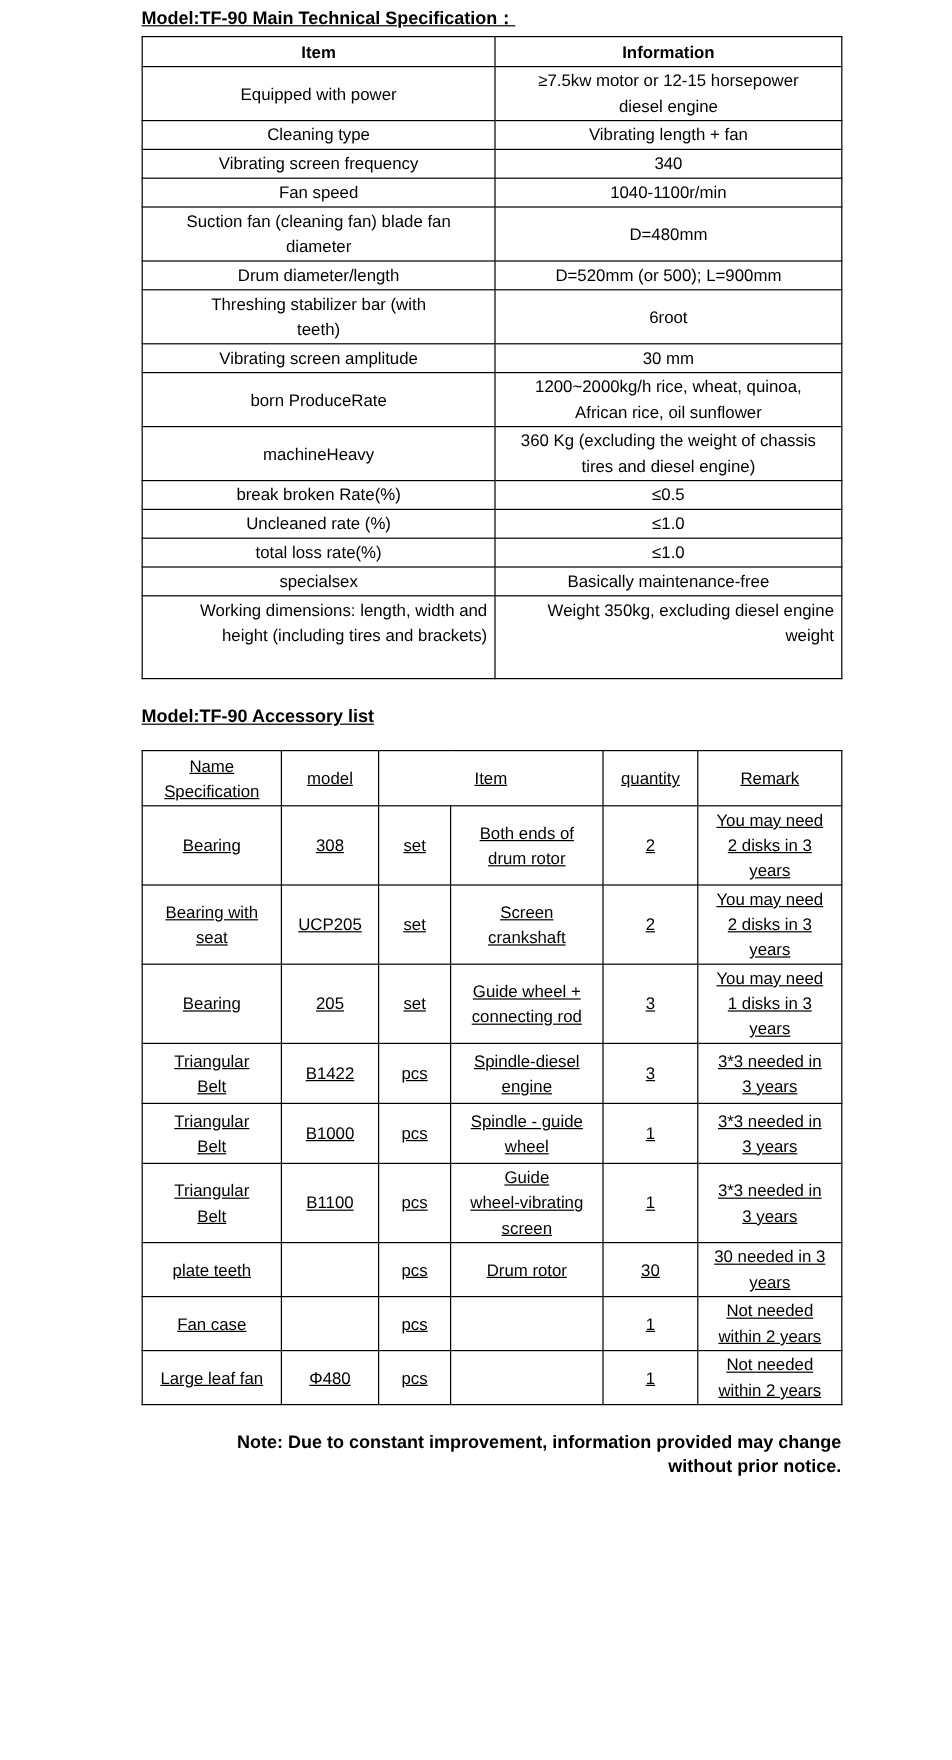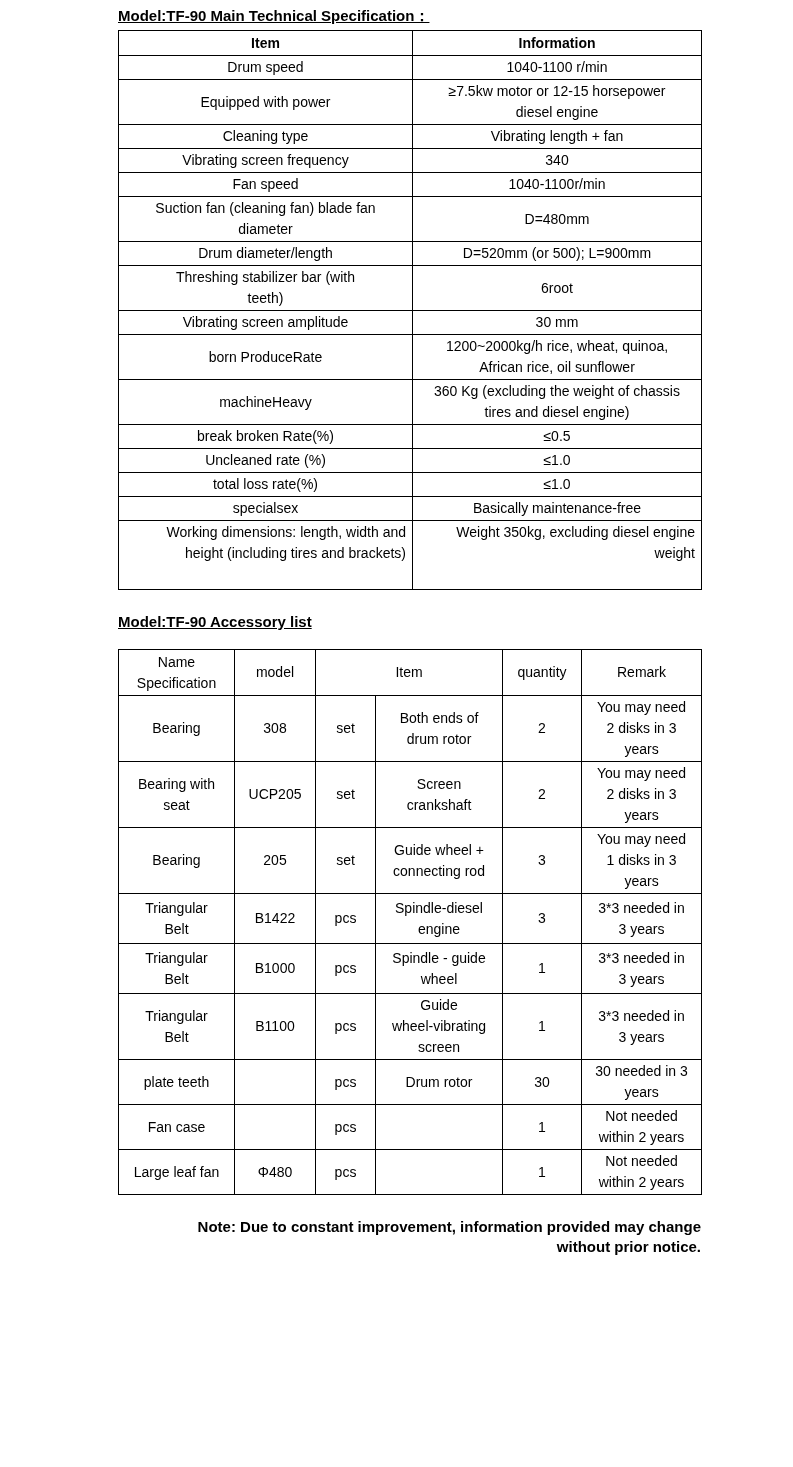--- a/index.html
+++ b/index.html
@@ -15,21 +15,21 @@
   }
   table{border-collapse:collapse;table-layout:fixed;width:583px;}
   th,td{
     border:1px solid #000;text-align:center;vertical-align:middle;
     font-size:14px;line-height:21px;padding:1px 6px;white-space:pre-line;
     word-wrap:break-word;
   }
   .spec th{font-weight:bold;height:22px;}
   .spec tr.s{height:22px;}
   .spec tr.tall td{height:66px;vertical-align:top;text-align:right;}
-  .acc{margin-top:20px;}
+  .acc{margin-top:20px;text-decoration:underline;}
   .acc th{font-weight:normal;height:43px;}
   .acc tr.rh-a{height:64px;}
   .acc tr.rh-b{height:50px;}
   .acc tr.rh-c{height:41px;}
   .title2{margin-top:24px;margin-bottom:0;}
   .note{
     font-size:15px;font-weight:bold;line-height:20px;margin:22px 0 0 0;
     white-space:pre-line;
     text-align:right;
   }
@@ -46,24 +46,20 @@
         <col style="width:294px">
         <col style="width:289px">
       </colgroup>
     <thead>
       <tr class="s">
         <th>Item</th>
         <th>Information</th>
       </tr>
     </thead>
     <tbody>
-      <tr class="s">
-          <td>Drum speed</td>
-          <td>1040-1100 r/min</td>
-        </tr>
       <tr>
           <td>Equipped with power</td>
           <td>≥7.5kw motor or 12-15 horsepower
 diesel engine</td>
         </tr>
       <tr class="s">
           <td>Cleaning type</td>
           <td>Vibrating length + fan</td>
         </tr>
       <tr class="s">

